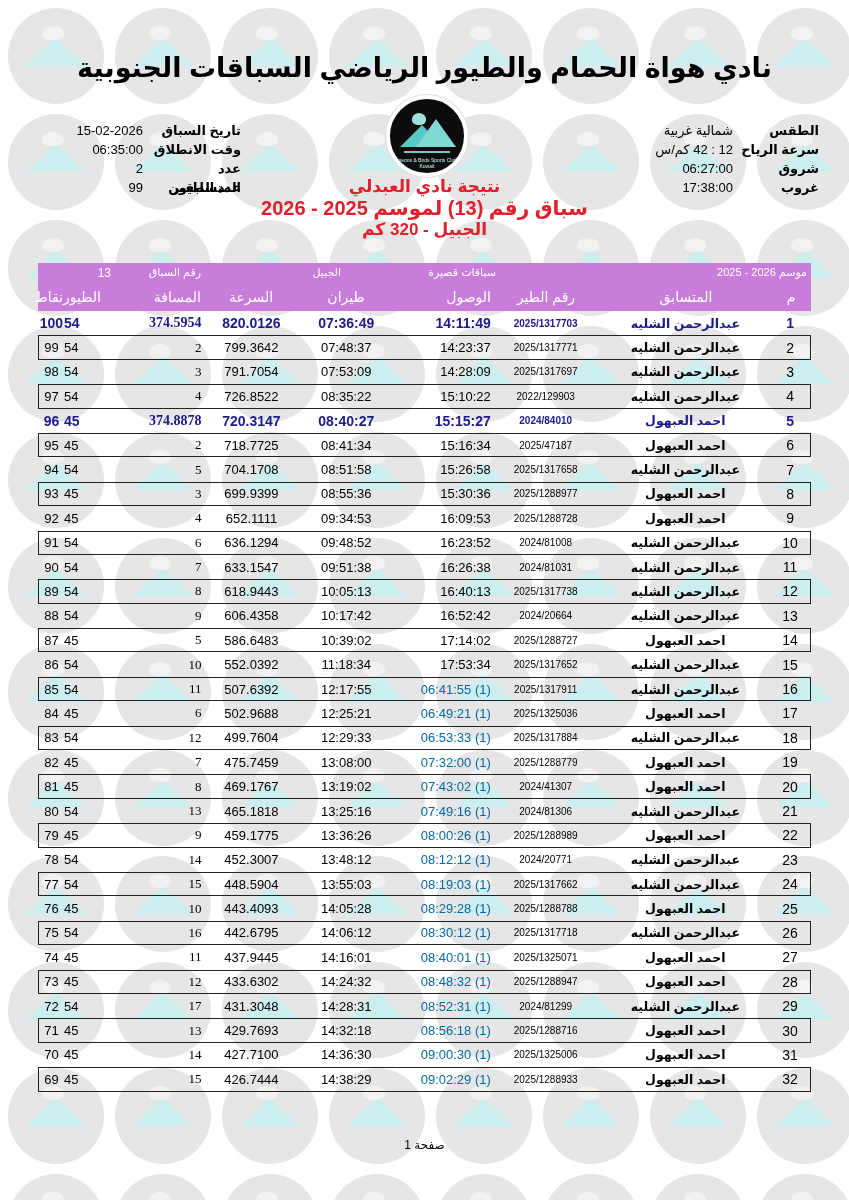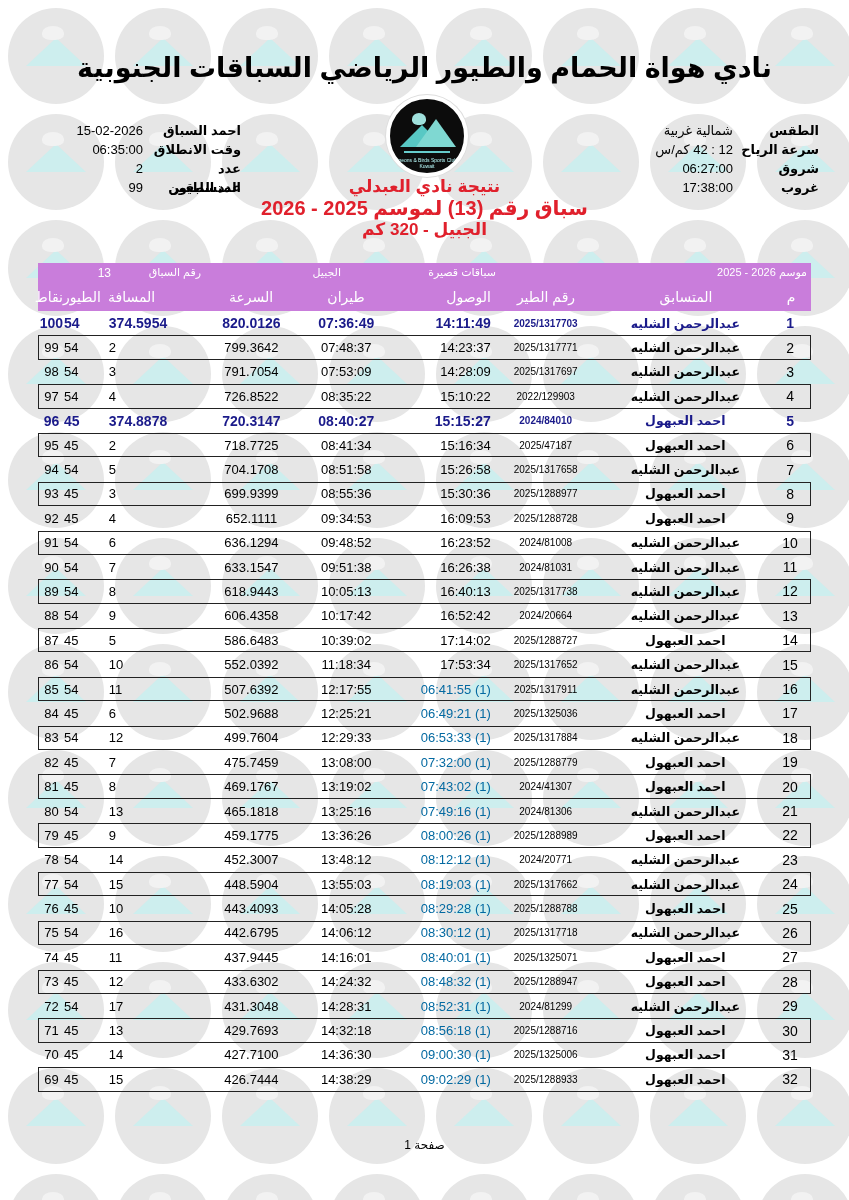--- a/index.html
+++ b/index.html
@@ -59,21 +59,21 @@
   .hdr1 { height:20px; position:relative; font-size:11px; }
   .hdr1 span { position:absolute; top:3px; }
   .hdr2 { height:28px; display:flex; align-items:center; font-size:14px; }
   .cols { display:flex; align-items:center; }
   .c-rank { width:40px; text-align:center; }
   .c-name { width:170px; text-align:center; }
   .c-ring { width:110px; text-align:center; }
   .c-arr  { width:100px; text-align:right; }
   .c-fly  { width:90px; text-align:center; }
   .c-spd  { width:100px; text-align:center; }
-  .c-dist { width:93px; text-align:left; }
+  .c-dist { width:93px; text-align:right;font-family:Liberation Serif, serif; }
   .c-birds{ width:45px; text-align:left; }
   .c-pts  { width:25px; text-align:center; }
   .hdr2 .c-pts { text-align:left; }
 
   .row { height:24.4px; font-size:13px; box-sizing:border-box; }
   .row.boxed { border:1.5px solid #222; }
   .row.plain { border:1.5px solid transparent; }
   .row.top { font-weight:bold; color:#1a1a8a; font-size:14px; }
   .row .c-ring { font-size:10px; }
   .row .c-name { font-size:12.5px; font-weight:bold; }
@@ -208,21 +208,21 @@
         <span class="val">06:27:00</span>
       </div>
     <div class="row">
         <span class="lbl">غروب</span>
         <span class="val">17:38:00</span>
       </div>
   </div>
 
   <div class="info info-left">
     <div class="row">
-        <span class="lbl">احمد السباق</span>
+        <span class="lbl">تاريخ السباق</span>
         <span class="val">15-02-2026</span>
       </div>
     <div class="row">
         <span class="lbl">وقت الانطلاق</span>
         <span class="val">06:35:00</span>
       </div>
     <div class="row">
         <span class="lbl">عدد المتسابقين</span>
         <span class="val">2</span>
       </div>

